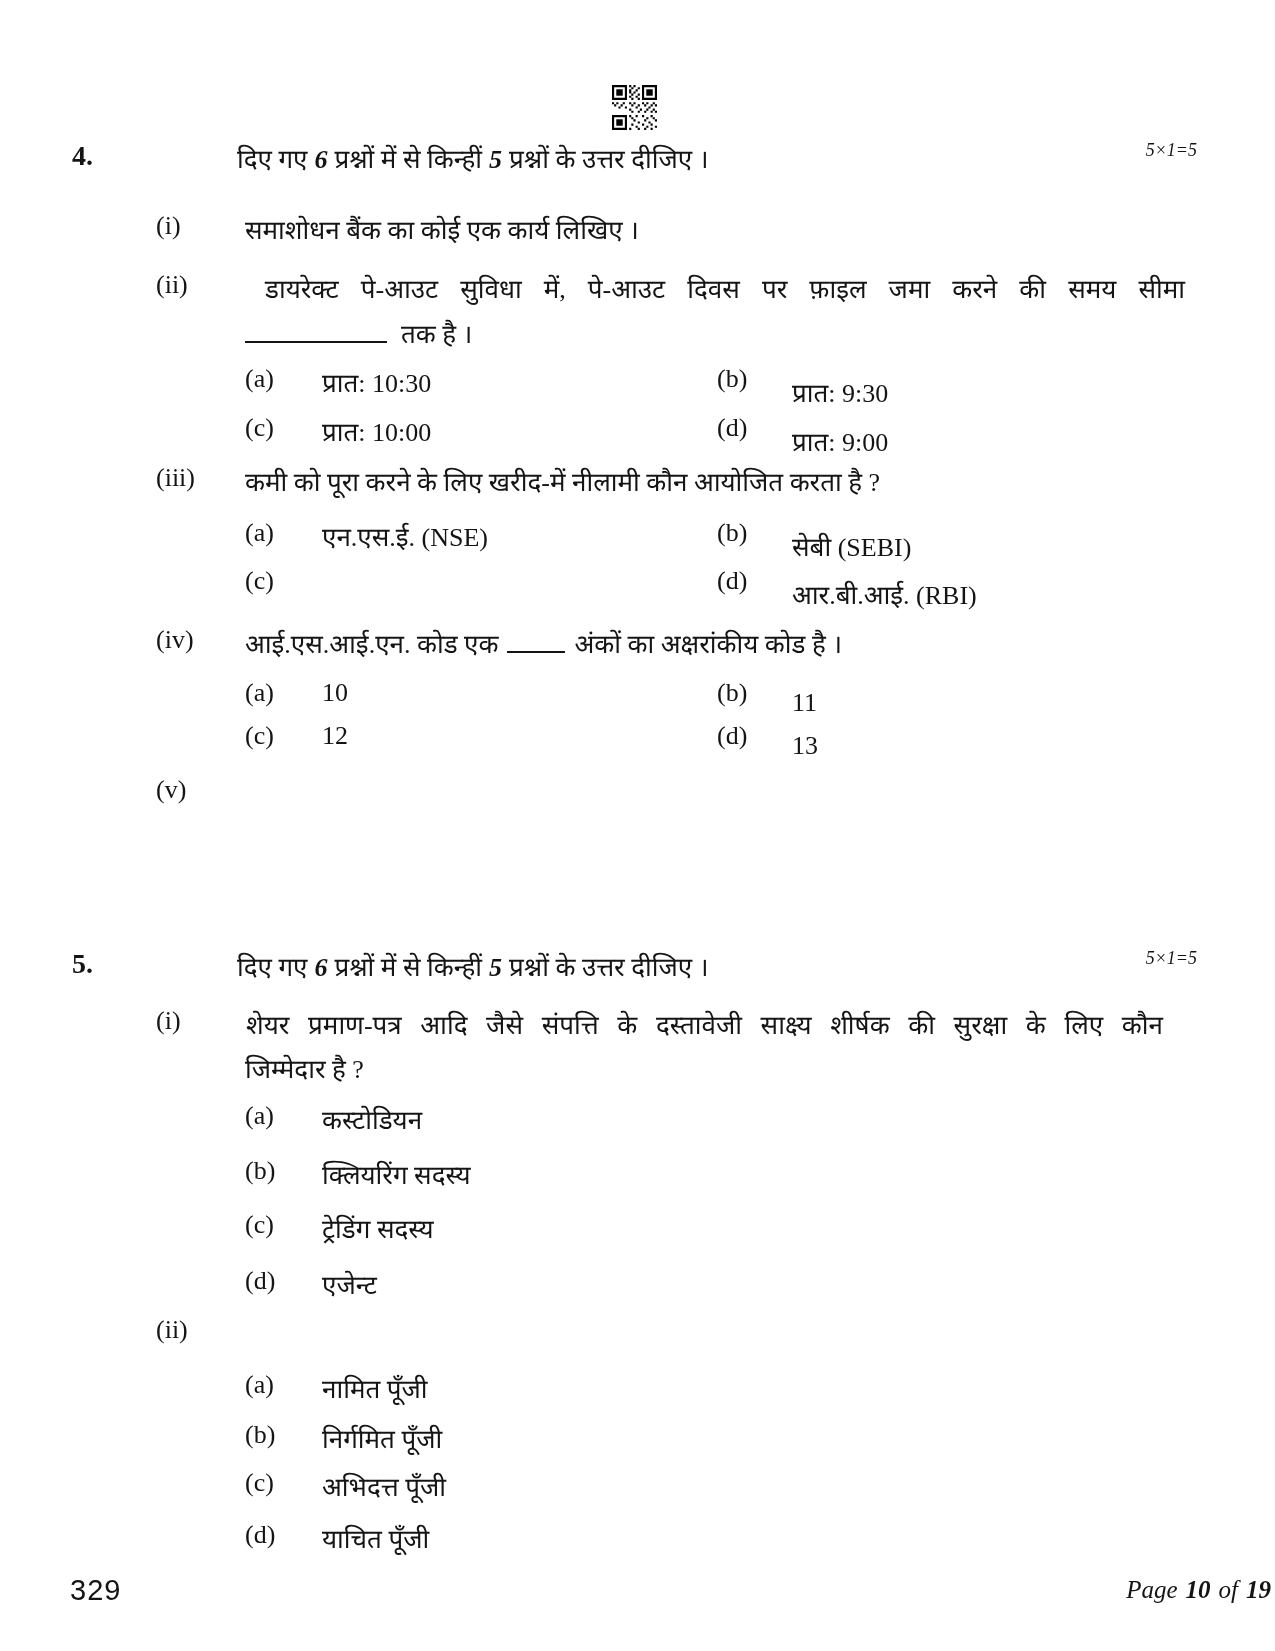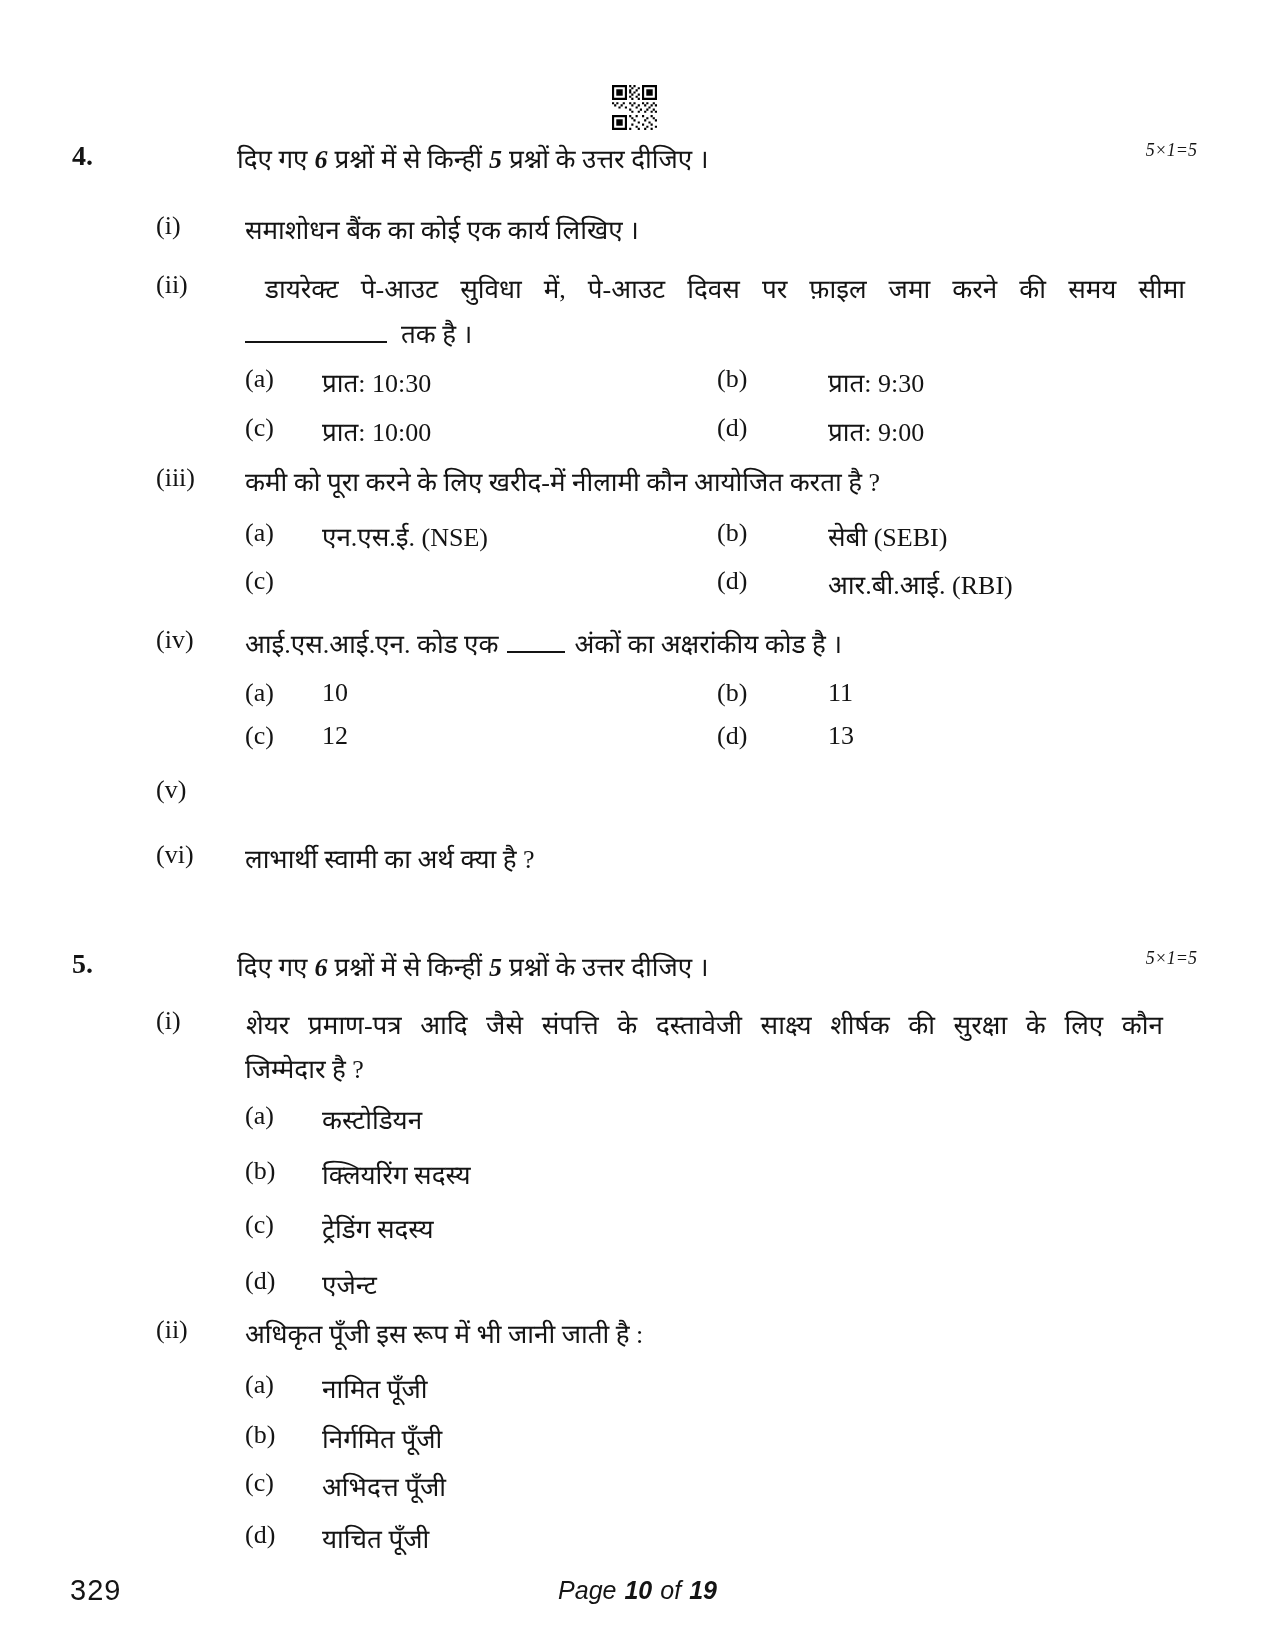--- a/index.html
+++ b/index.html
@@ -19,31 +19,31 @@
   .marks{position:absolute;right:78px;font-style:italic;font-size:18px;margin-left:27px;}
   .roman{position:absolute;left:156px;font-size:26px;}
   .stext{position:absolute;left:245px;font-size:26px;text-align:right;}
   .just{position:absolute;left:245px;width:920px;font-size:26px;
         text-align:justify;text-align-last:justify;margin-left:20px;}
   .just5{position:absolute;left:246px;width:917px;font-size:26px;
         text-align:justify;text-align-last:justify;}
   .ol{position:absolute;left:245px;font-size:26px;}
   .ot{position:absolute;left:322px;font-size:26px;}
   .ol2{position:absolute;left:717px;font-size:26px;}
-  .ot2{position:absolute;left:828px;font-size:26px;}
+  .ot2{position:absolute;left:792px;font-size:26px;margin-top:10px;}
   .blank{display:inline-block;width:142px;height:26px;
          border-bottom:2px solid #141414;margin-right:14px;}
   .blank-sm{display:inline-block;width:58px;height:26px;
          border-bottom:2px solid #141414;margin:0 9px;}
   .qr{position:absolute;left:612px;top:84px;width:45px;height:47px;}
   .pcode{position:absolute;left:70px;top:0;
          font-family:Liberation Sans, sans-serif;
          font-size:29px;letter-spacing:1px;}
-  .pageinfo{position:absolute;left:0;width:100%;top:2px;text-align:center;
-         font-family:Liberation Sans, sans-serif;
+  .pageinfo{position:absolute;left:0;width:100%;top:2px;text-align:right;
+         font-family:Liberation Serif, serif;
          font-style:italic;font-size:25px;}
   .pageinfo span{margin:0 4px;}
   .pbold{font-weight:bold;}
 </style>
 </head>
 <body>
 
 <div class="page">
 
   <svg class="qr" viewBox="0 0 21 21" xmlns="http://www.w3.org/2000/svg">
@@ -116,24 +116,20 @@
   <div class="abs" style="top:721px">
     <span class="ol">(c)</span>
     <span class="ot">12</span>
     <span class="ol2">(d)</span>
     <span class="ot2">13</span>
   </div>
 
   <div class="abs" style="top:775px">
     <span class="roman">(v)</span>
   </div>
-  <div class="abs" style="top:840px">
-    <span class="roman">(vi)</span>
-    <span class="stext">लाभार्थी स्वामी का अर्थ क्या है ?</span>
-  </div>
 
   <div class="abs" style="top:948px">
     <span class="qnum">5.</span>
     <span class="qintro"><span>दिए गए</span><span class="bi">6</span><span>प्रश्नों में से किन्हीं</span><span class="bi">5</span><span>प्रश्नों के उत्तर दीजिए ।</span></span>
     <span class="marks">5×1=5</span>
   </div>
 
   <div class="abs" style="top:1006px">
     <span class="roman">(i)</span>
     <span class="just5">शेयर प्रमाण-पत्र आदि जैसे संपत्ति के दस्तावेजी साक्ष्य शीर्षक की सुरक्षा के लिए कौन</span>
@@ -153,21 +149,20 @@
     <span class="ol">(c)</span>
     <span class="ot">ट्रेडिंग सदस्य</span>
   </div>
   <div class="abs" style="top:1266px">
     <span class="ol">(d)</span>
     <span class="ot">एजेन्ट</span>
   </div>
 
   <div class="abs" style="top:1315px">
     <span class="roman">(ii)</span>
-    <span class="stext">अधिकृत पूँजी इस रूप में भी जानी जाती है :</span>
   </div>
   <div class="abs" style="top:1370px">
     <span class="ol">(a)</span>
     <span class="ot">नामित पूँजी</span>
   </div>
   <div class="abs" style="top:1420px">
     <span class="ol">(b)</span>
     <span class="ot">निर्गमित पूँजी</span>
   </div>
   <div class="abs" style="top:1468px">

